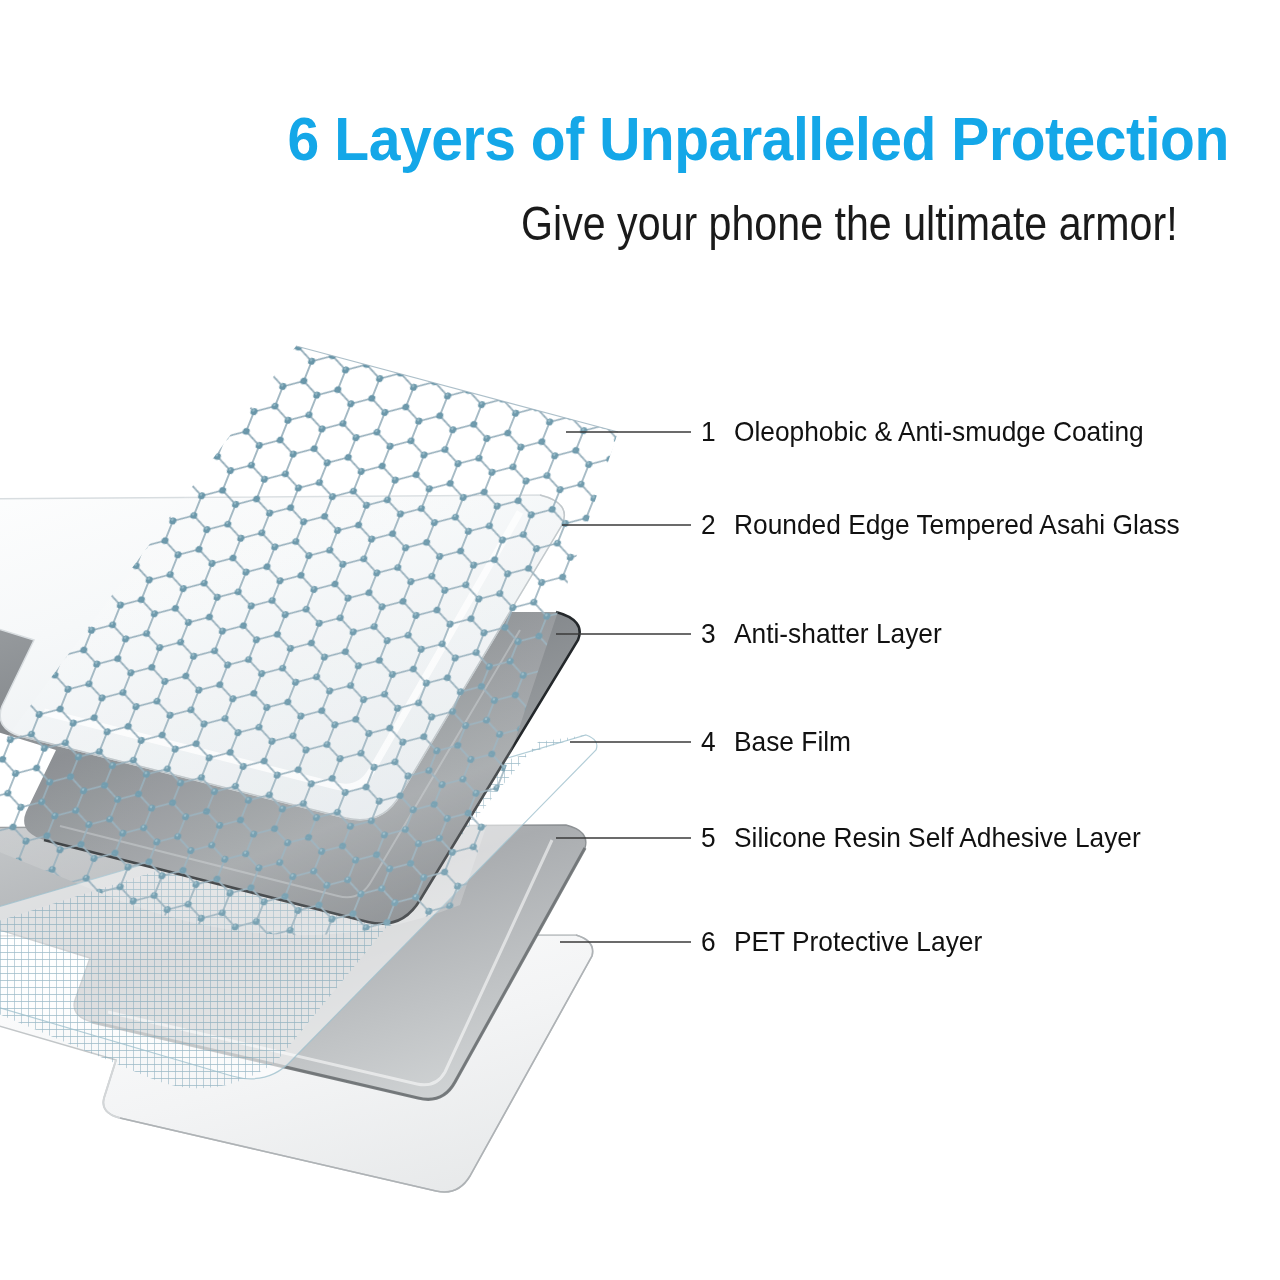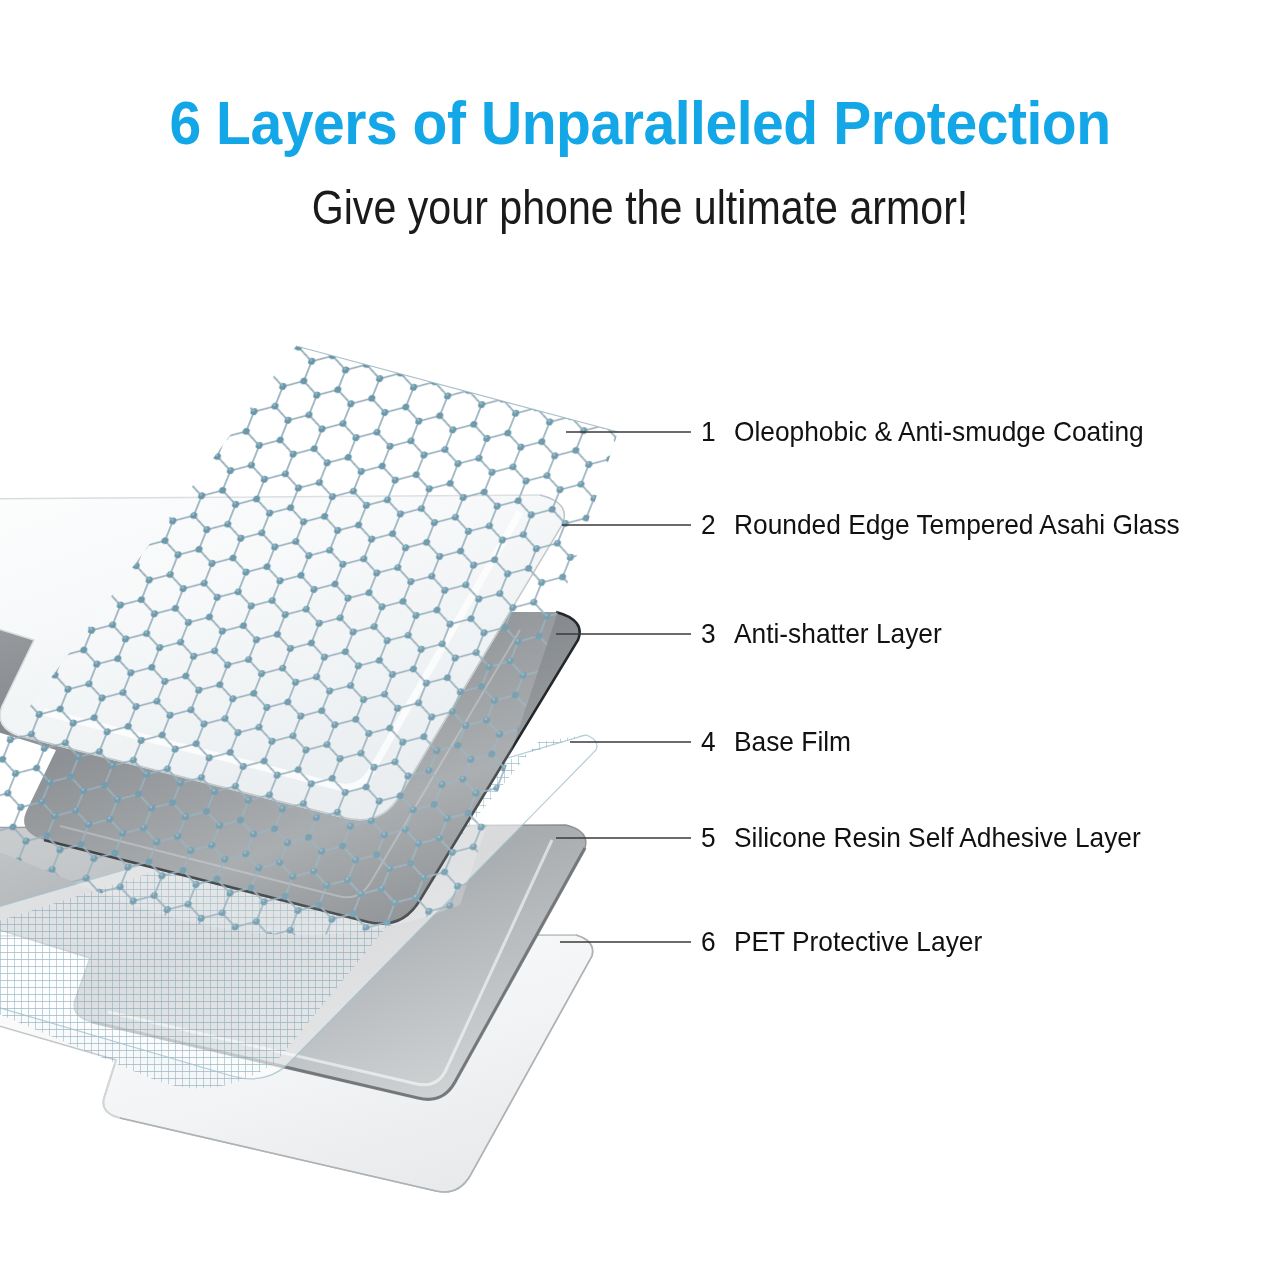--- a/index.html
+++ b/index.html
@@ -11,22 +11,22 @@
     overflow:hidden;
   }
   #page{
     position:relative;
     width:1280px; height:1280px;
     background:#ffffff;
   }
 
   
   #header{
-    position:absolute; left:0; top:0; width:1280px; height:270px;
-    text-align:center;
+    position:absolute; left:0; top:16px; width:1280px; height:270px;
+    text-align:right;
   }
   #title{
     position:absolute; left:0; top:92px; width:1280px;
     font-size:62px;
     font-weight:700;
     letter-spacing:-0.5px;
     color:#14a7e8;
     transform:scaleX(0.92);
     white-space:nowrap;
     line-height:1;

